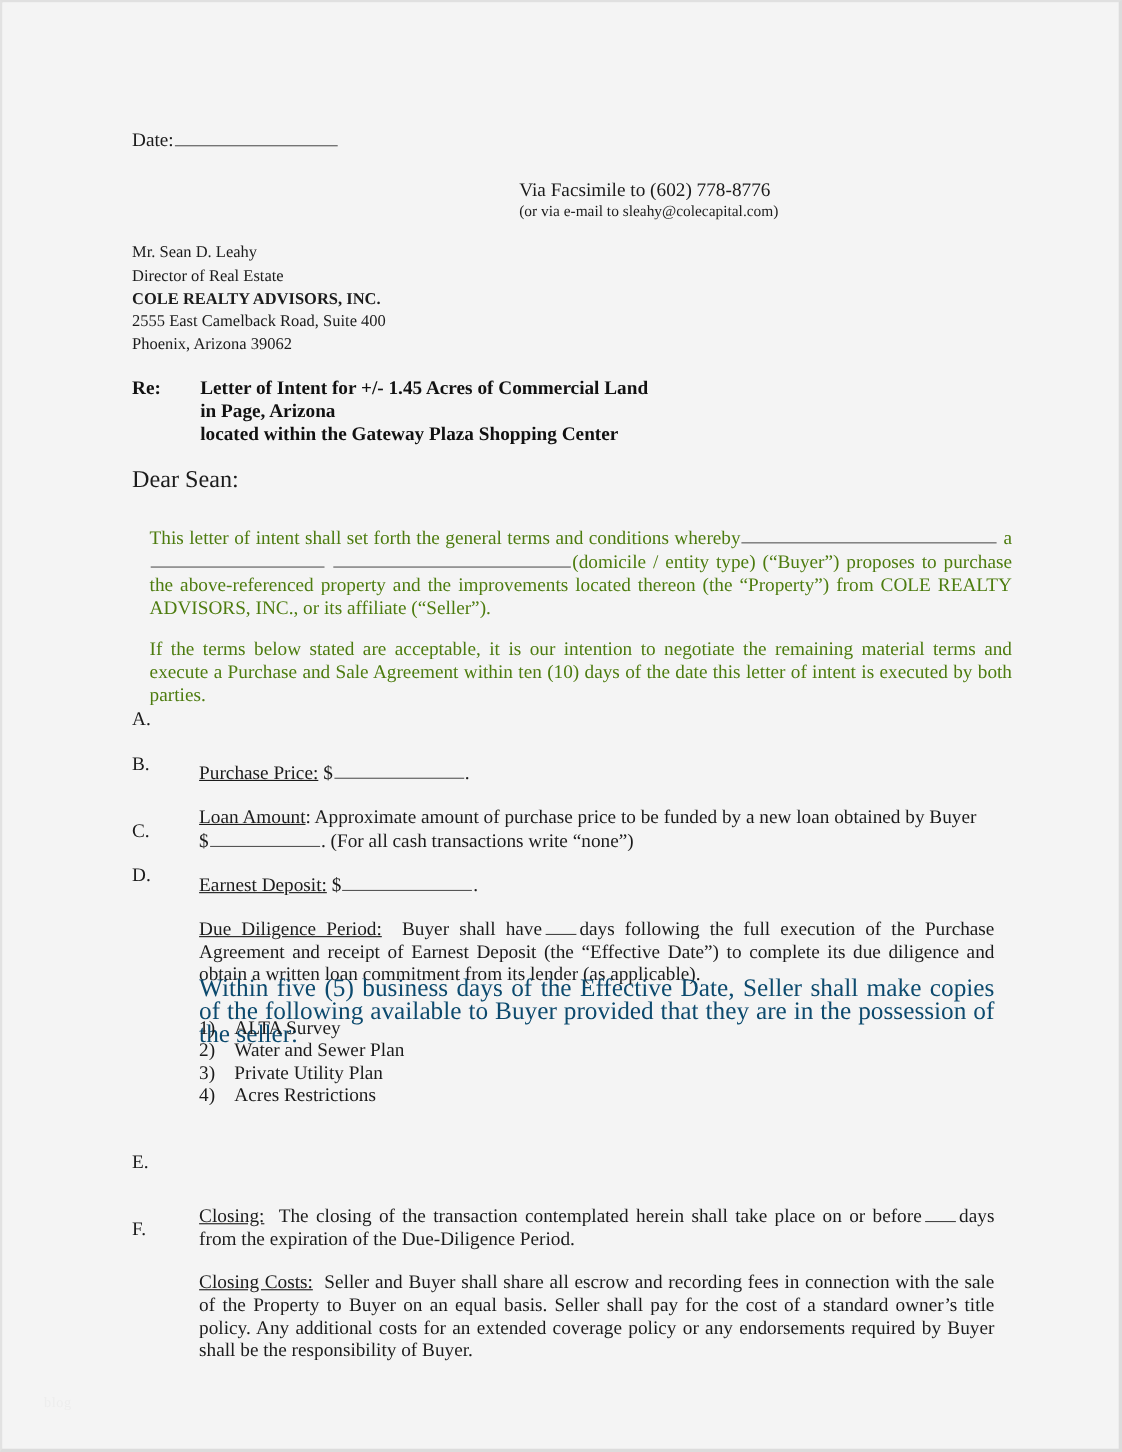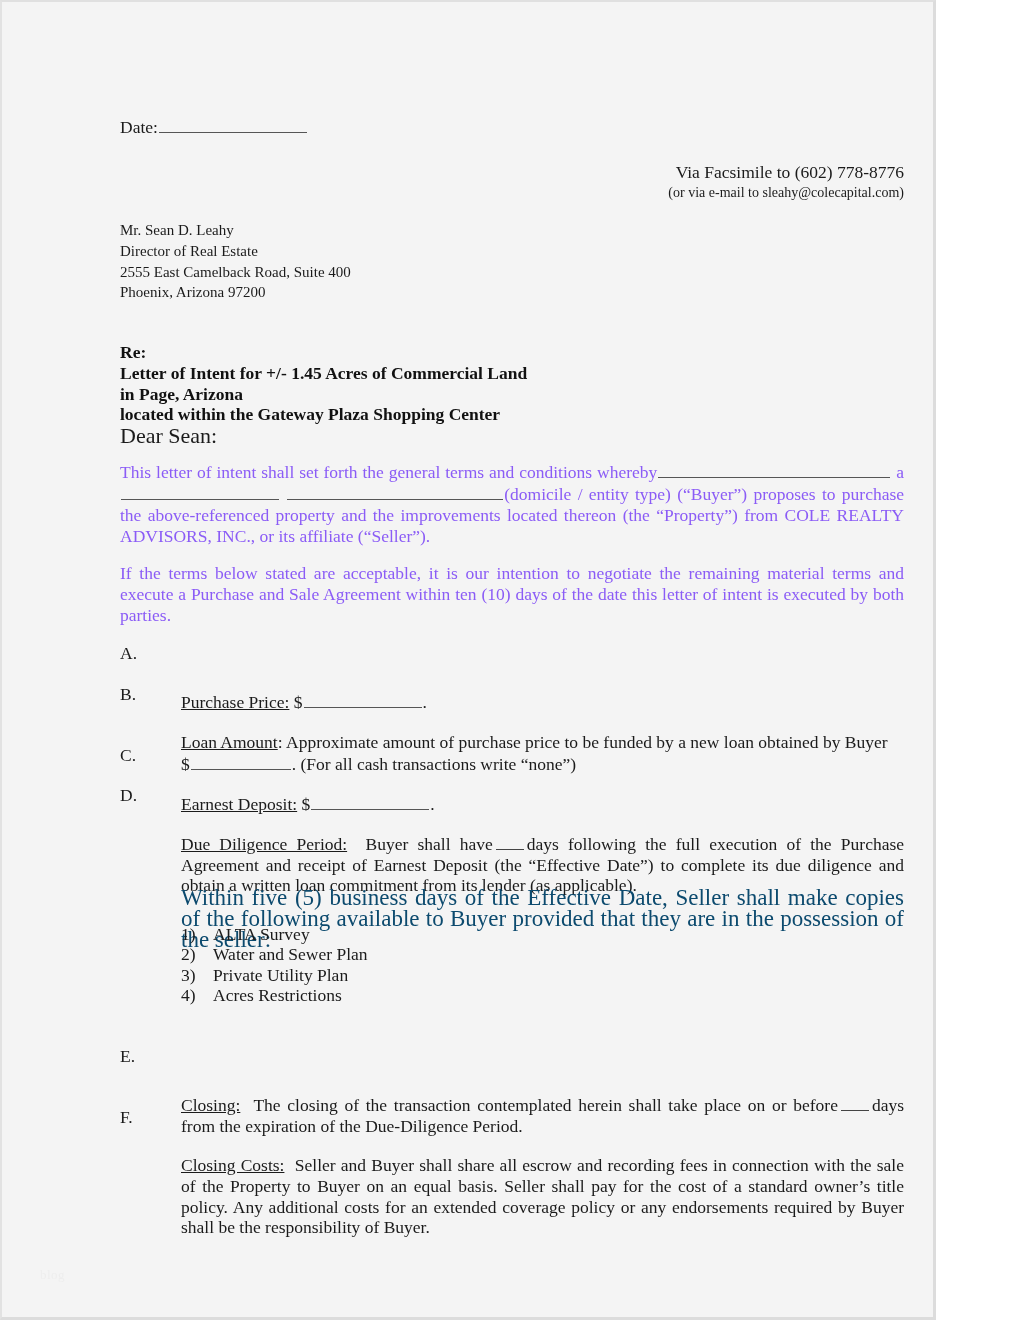--- a/index.html
+++ b/index.html
@@ -7,43 +7,43 @@
     padding: 0;
     background: #ffffff;
   }
   body {
     width: 1020px;
     height: 1320px;
     font-family: "Liberation Serif", "DejaVu Serif", serif;
   }
   .page {
     position: relative;
-    width: 936px;
+    width: 1020px;
     height: 1320px;
     background: #f4f4f4;
     box-sizing: border-box;
     border-top: 2px solid #e0e0e0;
     border-left: 2px solid #e2e2e2;
     border-right: 3px solid #dcdcdc;
     border-bottom: 3px solid #dcdcdc;
     overflow: hidden;
   }
 
   
   .line {
     font-size: 15px;
     line-height: 20.5px;
     color: #1b1b1b;
   }
   .para {
     font-size: 17.5px;
     line-height: 20.8px;
-    color: #8b5cf6;
+    color: #4d7c0f;
     text-align: justify;
-    margin: 0;
+    margin: 16px;
   }
   .bold { font-weight: bold; }
   .u { text-decoration: underline; }
 
   
   .date-row {
     position: absolute;
     left: 118px;
     top: 114px;
     font-size: 17.5px;
@@ -58,21 +58,21 @@
     margin: 0 1px;
   }
   .blank-date { width: 148px; }
 
   
   .fax {
     position: absolute;
     left: 470px;
     top: 160px;
     width: 432px;
-    text-align: right;
+    text-align: left;
   }
   .fax-main {
     font-size: 17.5px;
     line-height: 21px;
     color: #1b1b1b;
   }
   .fax-sub {
     font-size: 14px;
     line-height: 19px;
     color: #1b1b1b;
@@ -89,21 +89,20 @@
   
   .re {
     position: absolute;
     left: 118px;
     top: 340px;
     display: flex;
     font-weight: bold;
     font-size: 17.5px;
     line-height: 20.8px;
     color: #111;
-    flex-direction: column;
   }
   .re-label { width: 62px; flex: none; }
   .re-body { }
 
   
   .salutation {
     position: absolute;
     left: 118px;
     top: 421px;
     font-size: 22px;
@@ -202,22 +201,23 @@
   </div>
 
   <div class="fax">
     <div class="fax-main">Via Facsimile to (602) 778-8776</div>
     <div class="fax-sub">(or via e-mail to sleahy@colecapital.com)</div>
   </div>
 
   <div class="address">
     <div class="line">Mr. Sean D. Leahy</div>
     <div class="line">Director of Real Estate</div>
+    <div class="line bold">COLE REALTY ADVISORS, INC.</div>
     <div class="line">2555 East Camelback Road, Suite 400</div>
-    <div class="line">Phoenix, Arizona  97200</div>
+    <div class="line">Phoenix, Arizona  39062</div>
   </div>
 
   <div class="re">
     <div class="re-label">Re:</div>
     <div class="re-body">
       <div>Letter of Intent for +/- 1.45 Acres of Commercial Land</div>
       <div>in Page, Arizona</div>
       <div>located within the Gateway Plaza Shopping Center</div>
     </div>
   </div>

